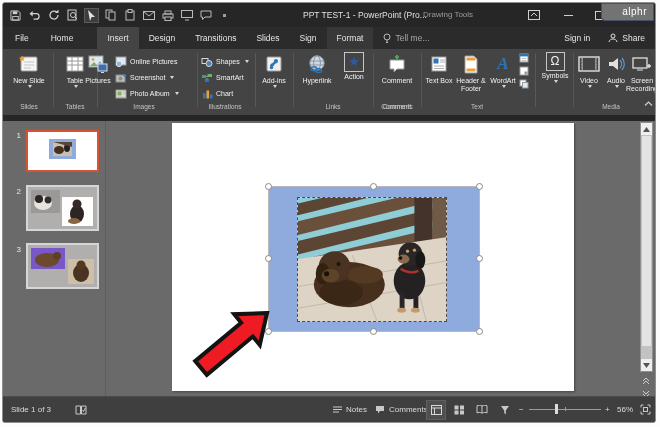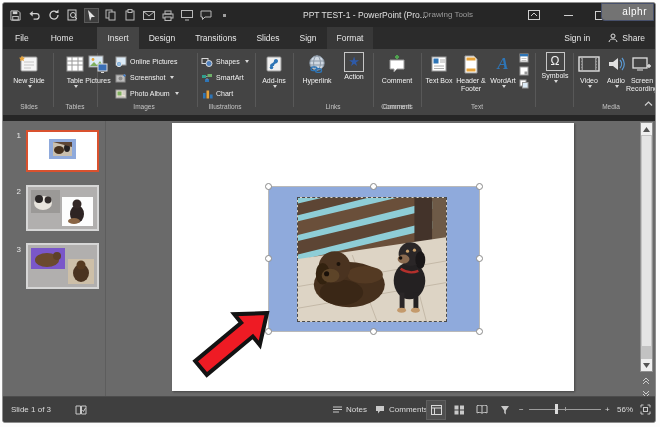--- a/index.html
+++ b/index.html
@@ -156,20 +156,29 @@
 
   <div class="tabrow">
     <div class="tab" style="padding:0 12px;">File</div>
     <div class="tab">Home</div>
     <div class="tab sel">Insert</div>
     <div class="tab">Design</div>
     <div class="tab">Transitions</div>
     <div class="tab">Slides</div>
     <div class="tab">Sign</div>
     <div class="tab ctx">Format</div>
+    <div class="tellme">
+      <span>
+            <svg width="8" height="11" viewBox="0 0 8 11">
+              <circle cx="4" cy="4" r="3" fill="none" stroke="#b9b9b9"></circle>
+              <path d="M3 8h2M3 9.5h2" stroke="#b9b9b9"></path>
+            </svg>
+          </span>
+      <span>Tell me...</span>
+    </div>
     <div class="tabspacer"></div>
     <div class="signin">Sign in</div>
     <div class="share">
       <span>
             <svg width="10" height="10" viewBox="0 0 10 10">
               <circle cx="5" cy="3" r="2" fill="none" stroke="#e0e0e0"></circle>
               <path d="M1 9c.5-2.2 2-3 4-3s3.5.8 4 3" fill="none" stroke="#e0e0e0"></path>
             </svg>
           </span>
       <span>Share</span>

